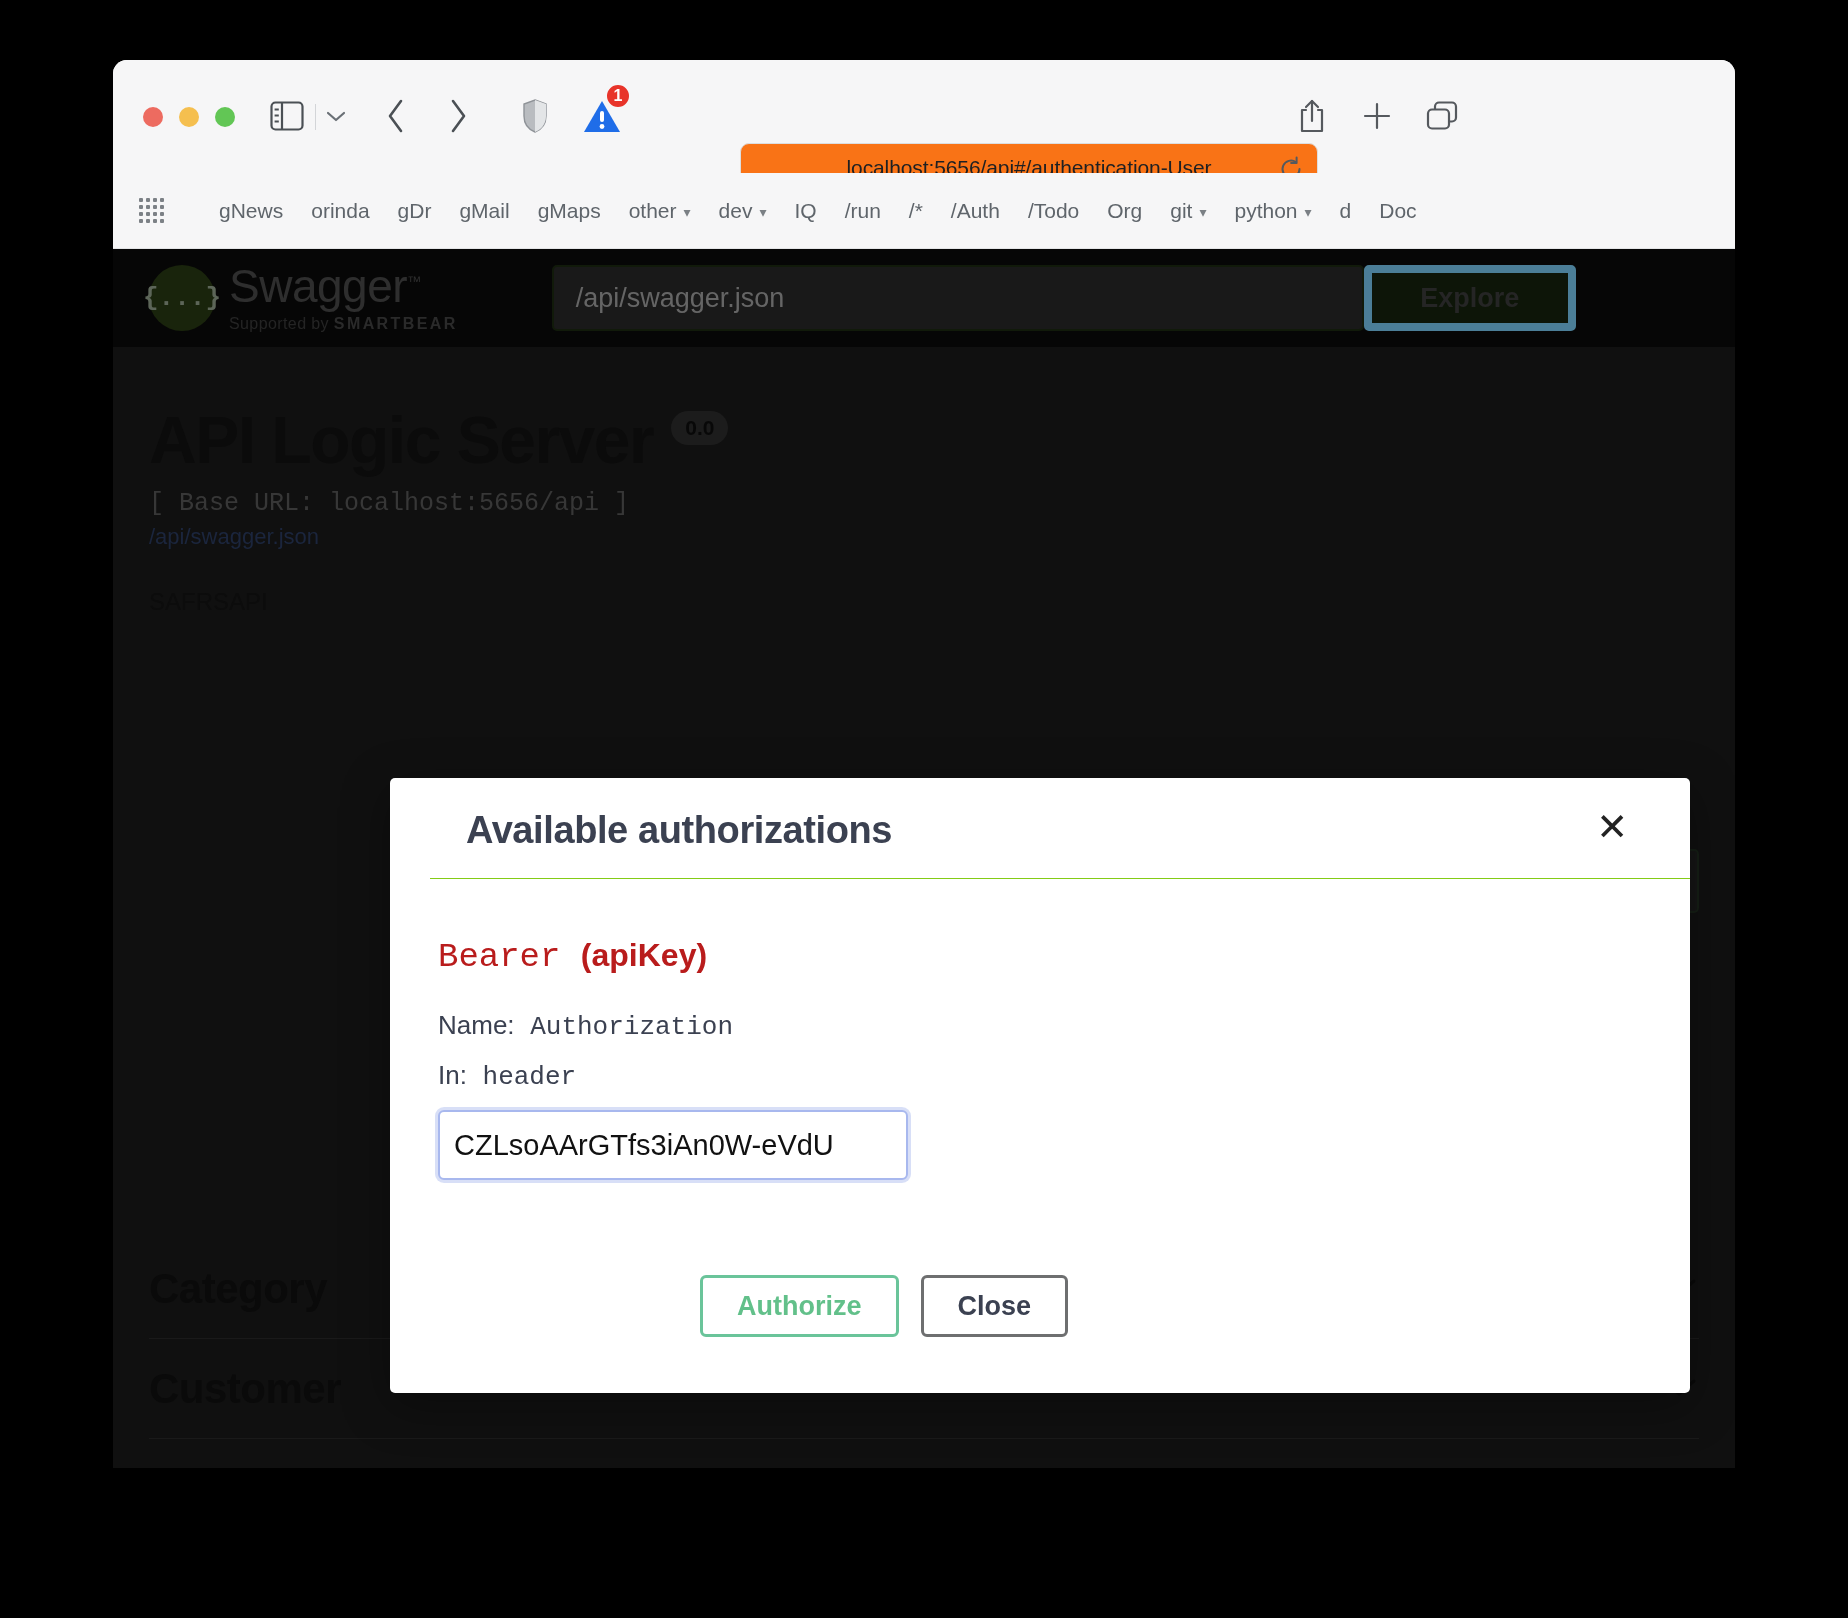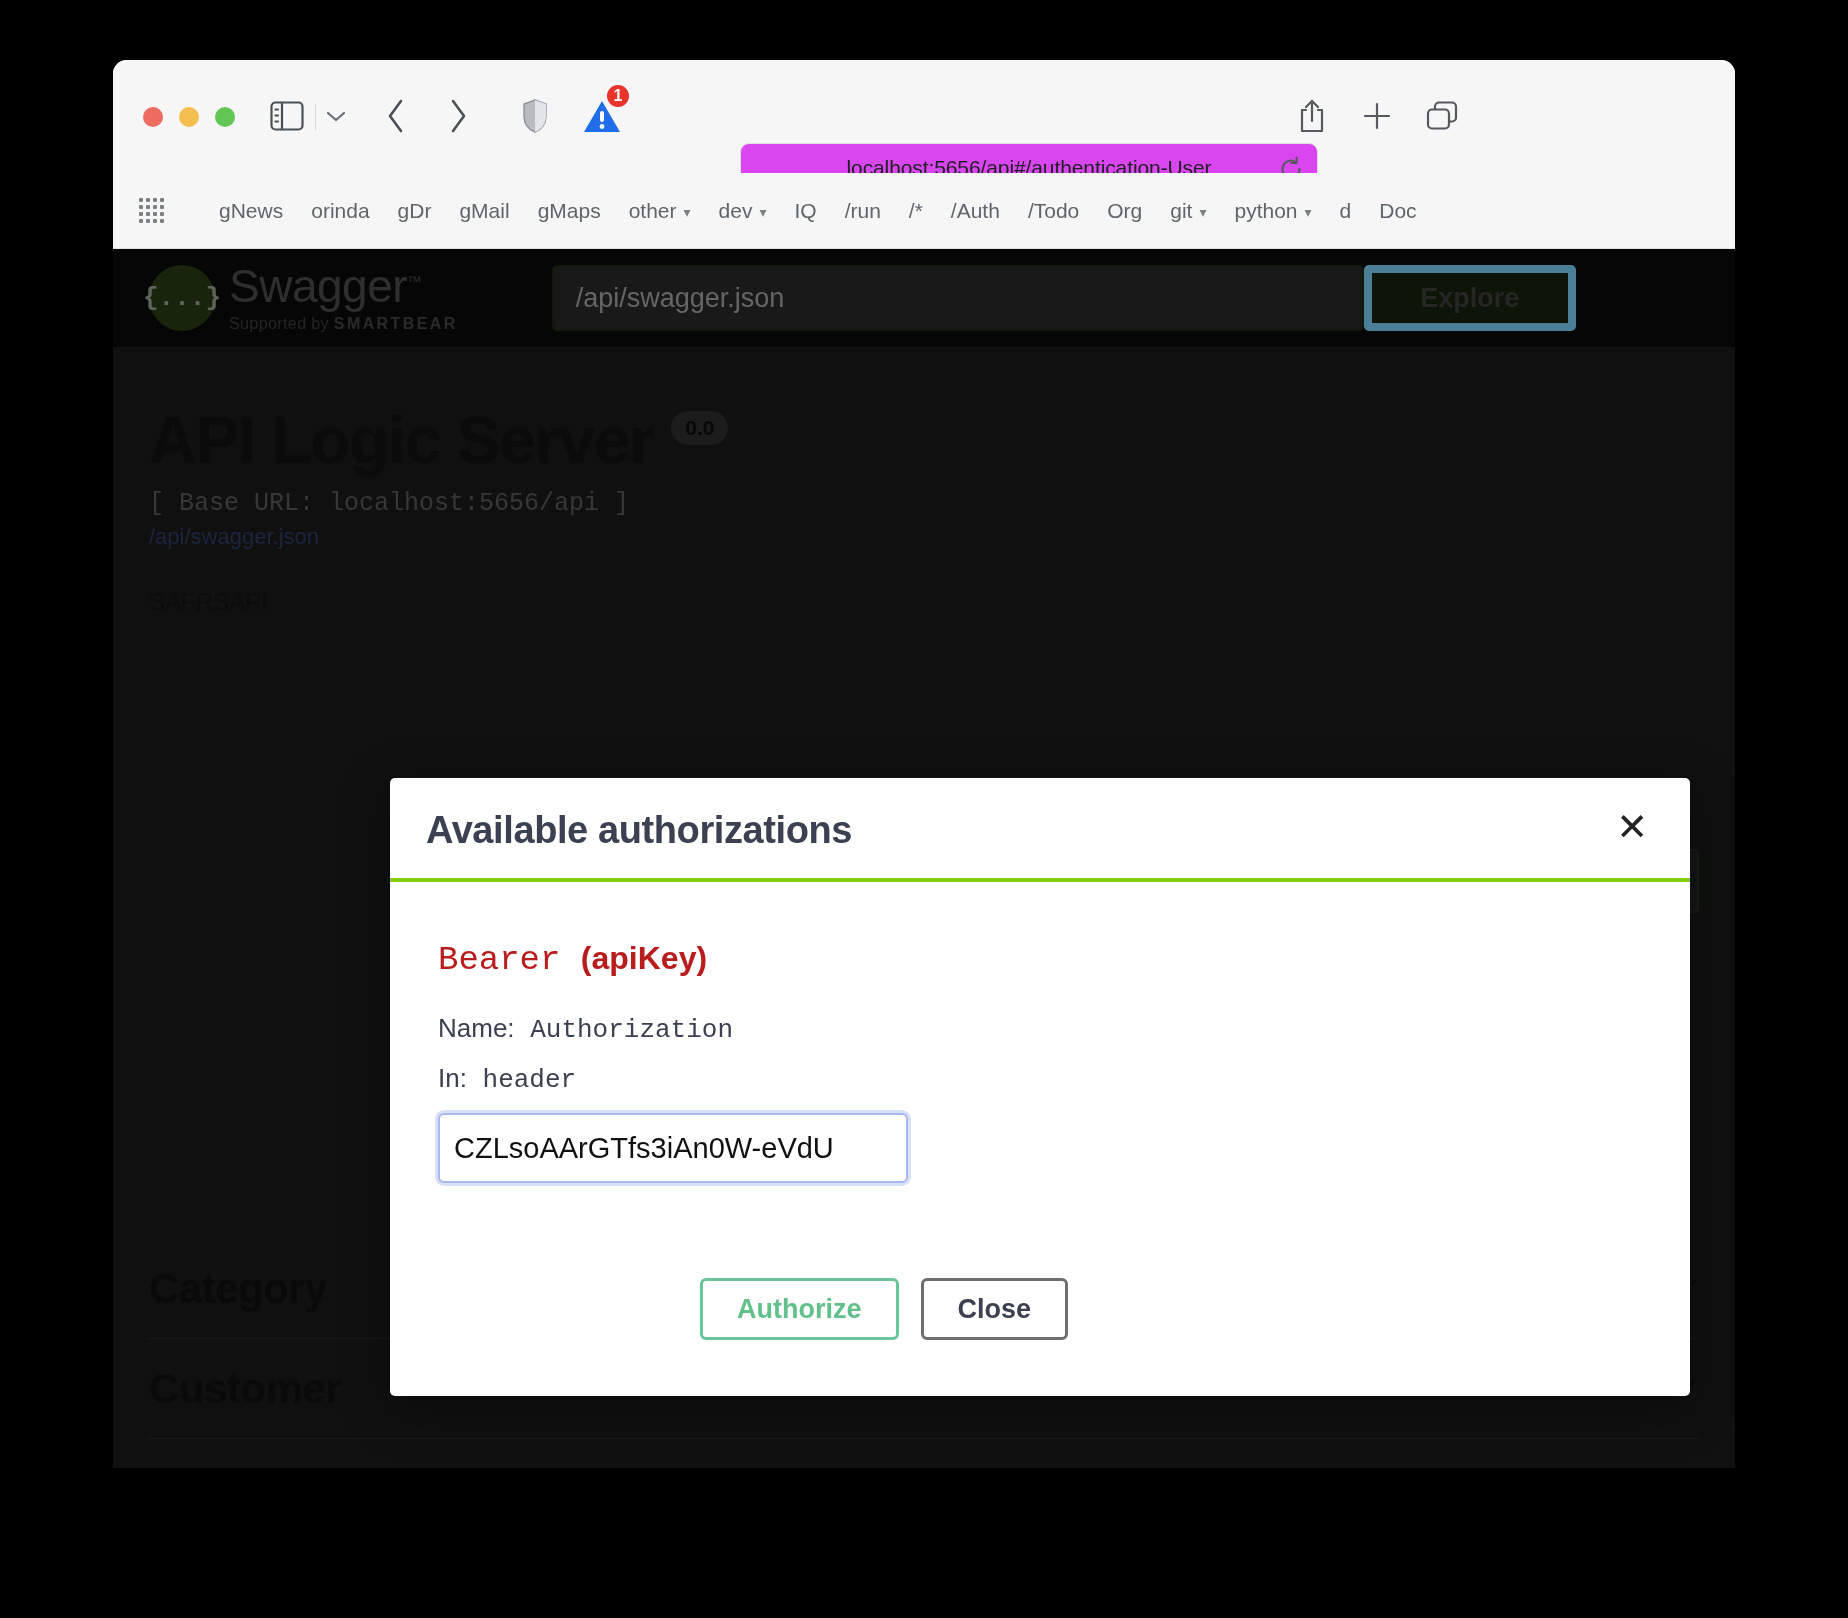--- a/index.html
+++ b/index.html
@@ -64,21 +64,21 @@
     font-size: 16px; font-weight: 700;
     display: flex; align-items: center; justify-content: center;
     padding: 0 5px;
     border: 2px solid #f6f6f7;
   }
 
   .urlbar {
     position: absolute;
     left: 627px; top: 83px;
     width: 578px; height: 50px;
-    background: #d946ef;
+    background: #f97316;
     border: 1px solid #dcdee0;
     border-radius: 9px;
     display: flex; align-items: center; justify-content: center;
   }
   .url-text {
     font-size: 21px; color: #1e2023;
     letter-spacing: -0.1px;
     white-space: nowrap;
   }
   .reload-btn {
@@ -237,22 +237,23 @@
     position: absolute;
     left: 277px; top: 529px;
     width: 1300px;
     background: #fff;
     border-radius: 5px;
     box-shadow: 0 12px 48px rgba(0,0,0,.35);
     overflow: hidden;
   }
   .modal-header {
     display: flex; align-items: center; justify-content: space-between;
-    padding: 30px 36px 26px 36px;
-    border-bottom: 4px solid #84cc16;
+    padding: 30px 56px 26px 36px;
+    border-bottom: 1px solid #84cc16;
+    margin-left: 40px;
   }
   .modal-title {
     font-size: 38px; font-weight: 700; color: #3b4151;
     letter-spacing: -0.4px;
   }
   .modal-close {
     font-size: 38px; color: #232323; line-height: 1;
     padding: 0 6px 6px 6px;
     font-weight: 400;
   }

